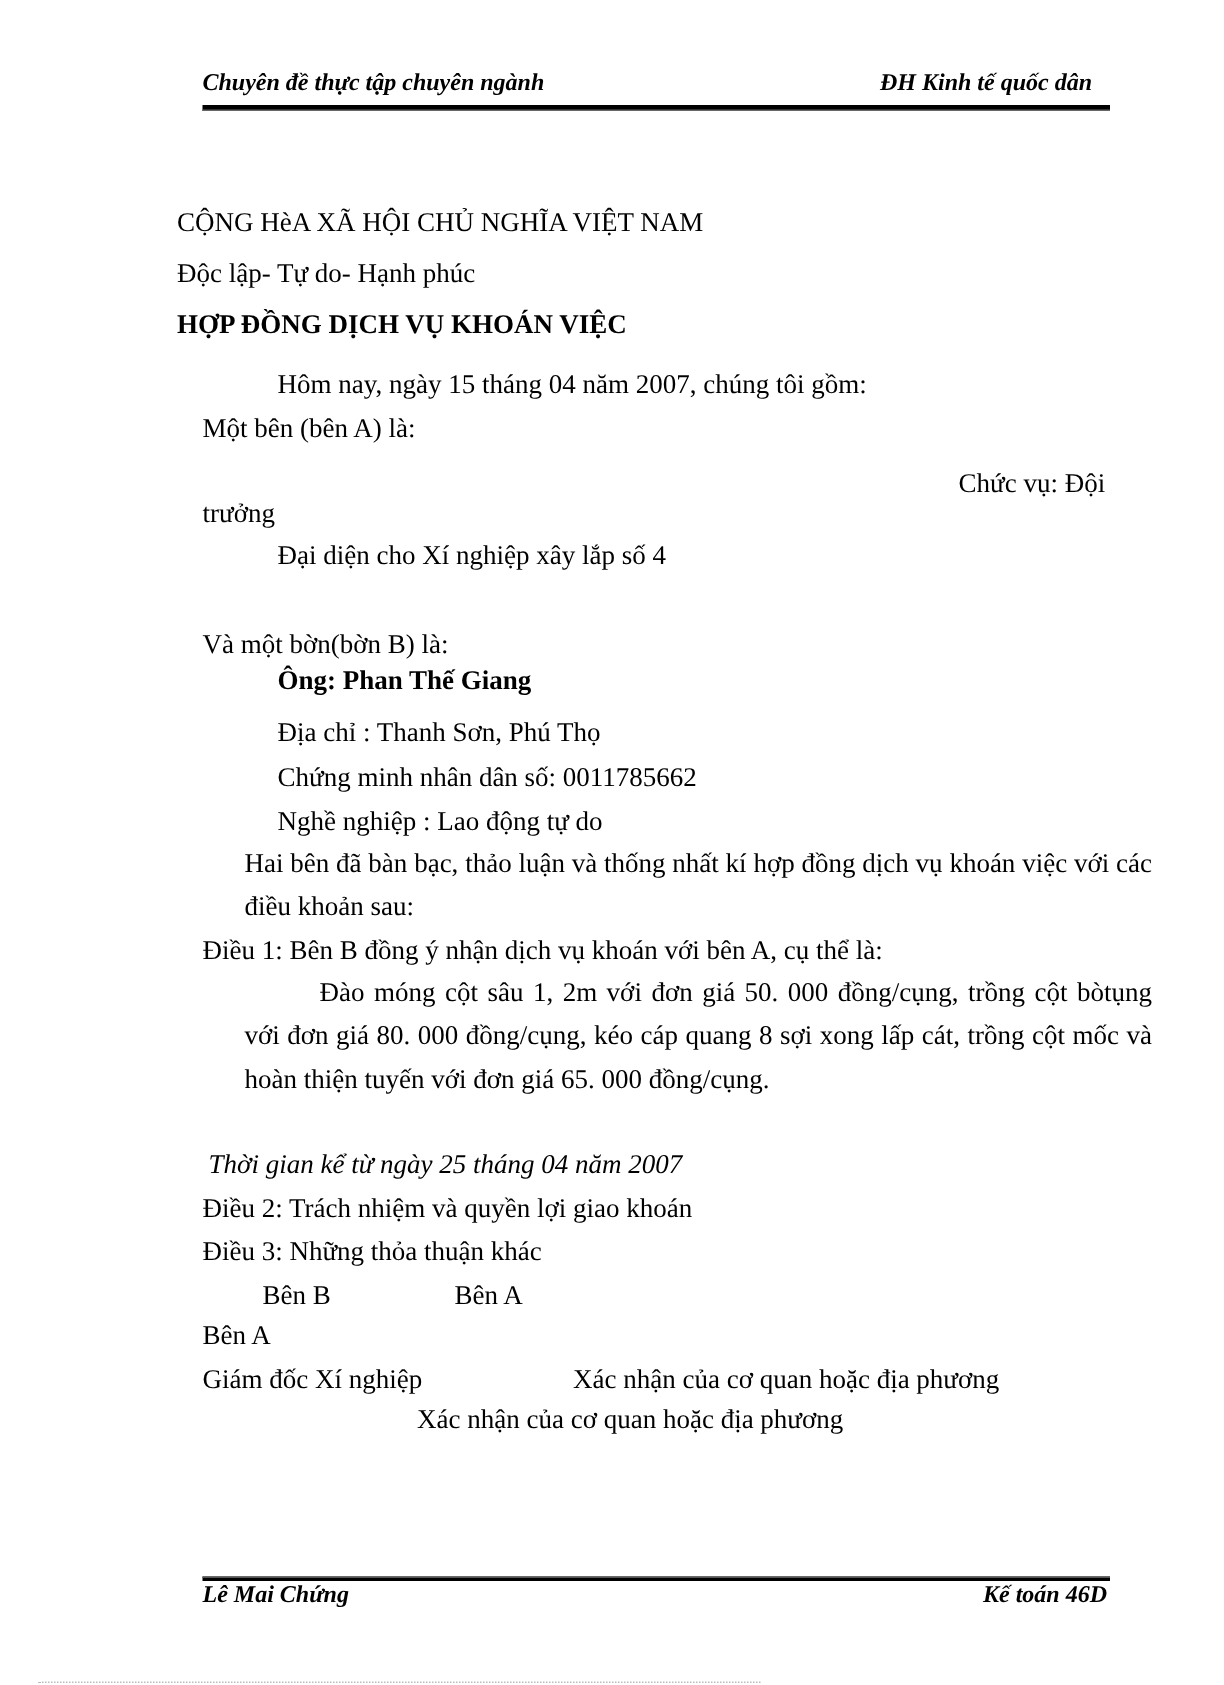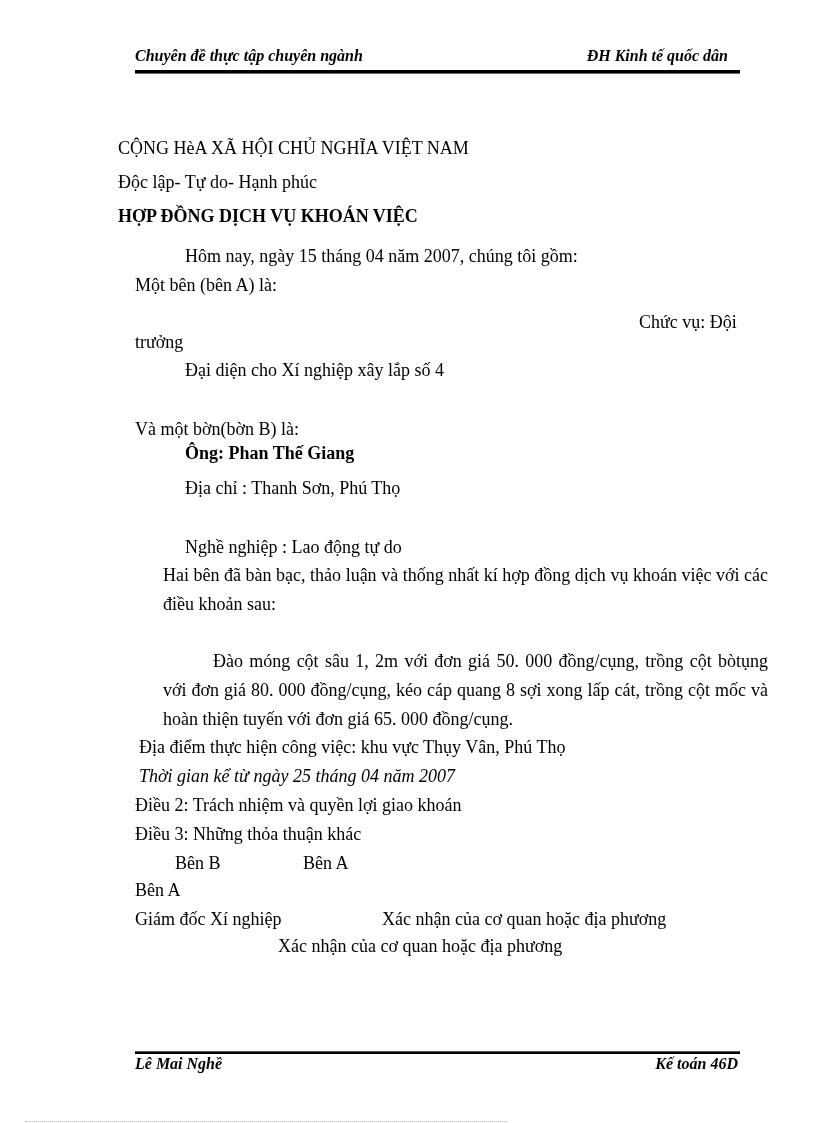--- a/index.html
+++ b/index.html
@@ -47,37 +47,38 @@
   <div class="line center" style="top:171px;">Độc lập- Tự do- Hạnh phúc</div>
 
   <div class="line" style="left:185px; top:245px;">Hôm nay, ngày 15 tháng 04 năm 2007, chúng tôi gồm:</div>
   <div class="line" style="left:135px; top:274px;">Một bên (bên A) là:</div>
   <div class="line" style="left:629px; top:311px;margin-left:10px;">Chức vụ:  Đội</div>
   <div class="line" style="left:135px; top:331px;">trưởng</div>
   <div class="line" style="left:185px; top:359px;">Đại diện cho Xí nghiệp xây lắp số 4</div>
   <div class="line" style="left:135px; top:418px;">Và một bờn(bờn B) là:</div>
   <div class="line" style="left:185px; top:442px;font-weight:bold;">Ông: Phan Thế Giang</div>
   <div class="line" style="left:185px; top:477px;">Địa chỉ : Thanh Sơn, Phú Thọ</div>
+  <div class="line" style="left:185px; top:507px;">Chứng minh nhân dân số: 0011785662</div>
   <div class="line" style="left:185px; top:536px;">Nghề nghiệp  : Lao động tự do</div>
 
   <div class="just" style="top:561px; text-indent:0;">Hai bên đã bàn bạc, thảo luận và thống nhất kí hợp đồng dịch vụ khoán việc với các điều khoản sau:</div>
+  <div class="line" style="left:135px; top:622px;">Điều 1: Bên B đồng ý nhận dịch vụ khoán với bên A, cụ thể là:</div>
   <div class="just" style="top:647px;">Đào móng cột sâu 1, 2m với đơn giá 50. 000 đồng/cụng, trồng cột bòtụng với đơn giá 80. 000 đồng/cụng, kéo cáp quang 8 sợi xong lấp cát, trồng cột mốc và hoàn thiện tuyến với đơn giá 65. 000 đồng/cụng.</div>
 
-  <div class="line" style="left:139px; top:736px;">Địa điểm thực hiện công việc: khu vực Thụy Vân, Phú Thọ</div>
   <div class="line" style="left:139px; top:765px;font-style:italic;">Thời gian kể từ ngày 25 tháng 04 năm 2007</div>
   <div class="line" style="left:135px; top:794px;">Điều 2: Trách nhiệm và quyền lợi giao khoán</div>
   <div class="line" style="left:135px; top:823px;">Điều 3: Những thỏa thuận khác</div>
 
   <div class="line" style="left:175px; top:852px;">Bên B</div>
   <div class="line" style="left:303px; top:852px;">Bên A</div>
   <div class="line" style="left:135px; top:879px;">Bên A</div>
   <div class="line" style="left:135px; top:908px;">Giám  đốc Xí nghiệp</div>
   <div class="line" style="left:382px; top:908px;">Xác nhận của cơ quan hoặc địa phương</div>
   <div class="line" style="left:278px; top:935px;">Xác nhận của cơ quan hoặc địa phương</div>
 
   <div class="ftr-rule"></div>
   <div class="ftr">
-    <span class="l">Lê Mai Nghề</span>
+    <span class="l">Lê Mai Chứng</span>
     <span class="r">Kế toán 46D</span>
   </div>
 
   <div class="dots"></div>
 </div>
 
 </body></html>

